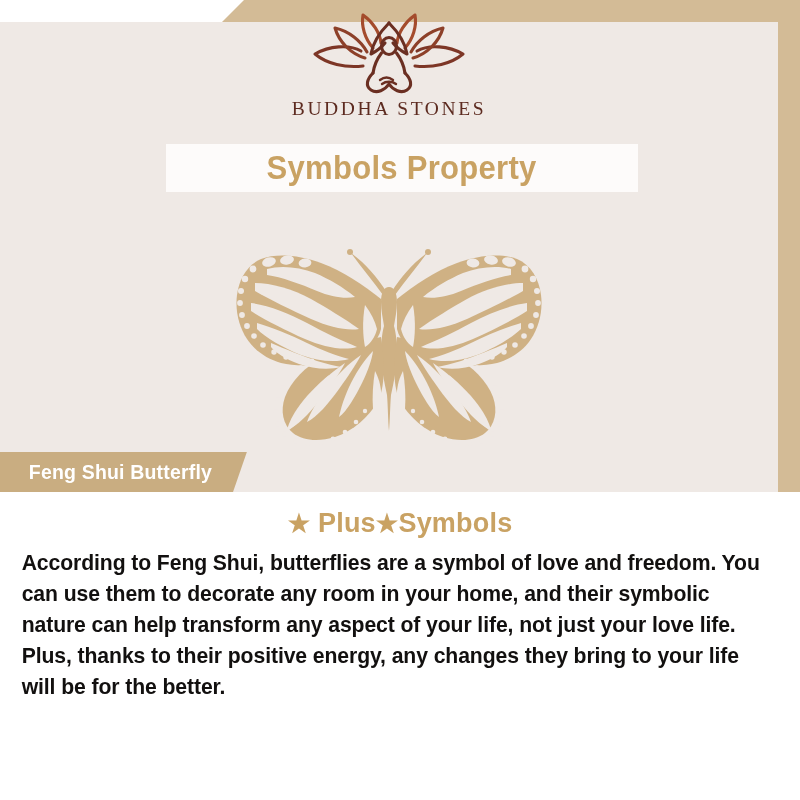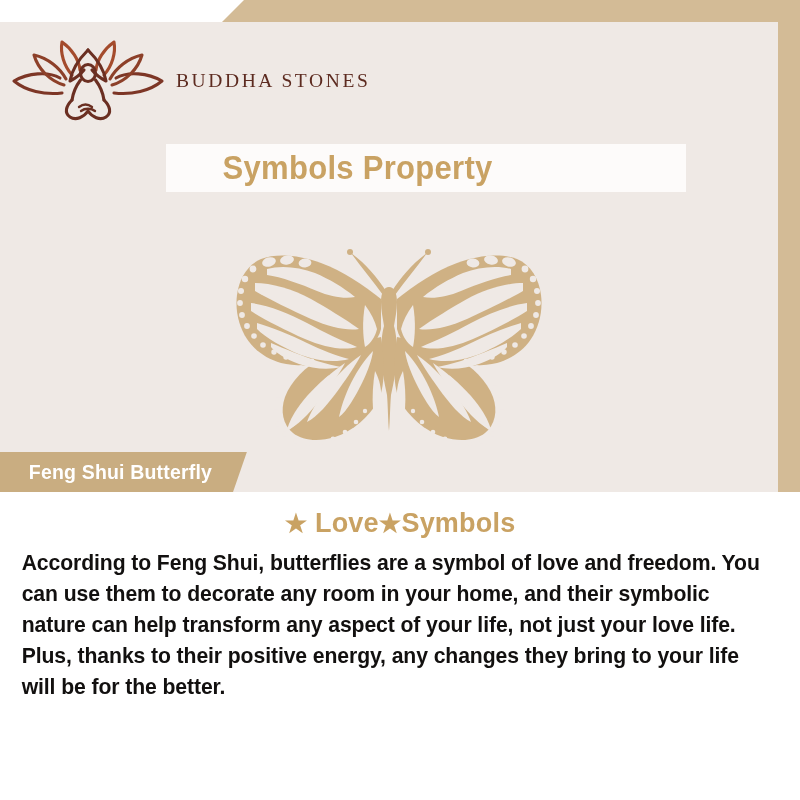--- a/index.html
+++ b/index.html
@@ -67,25 +67,25 @@
     top: 22px;
     width: 778px;
     height: 470px;
     background: #efe9e5;
   }
 
   
   .logo-wrap {
     position: absolute;
     left: 0;
-    top: 20px;
+    top: 10px;
     width: 778px;
     height: 120px;
     display: flex;
-    flex-direction: row;
+    flex-direction: column;
     align-items: center;
     justify-content: flex-start;
   }
   .logo-mark {
     width: 176px;
     height: 86px;
     display: block;
   }
   .logo-word {
     margin-top: 2px;
@@ -99,21 +99,21 @@
   
   .title-strip {
     position: absolute;
     left: 166px;
     top: 144px;
     width: 472px;
     height: 48px;
     background: #fdfbfa;
     display: flex;
     align-items: center;
-    padding-left: 48px;
+    justify-content: center;
   }
   .title-text {
     font-family: "Liberation Sans Narrow", "Liberation Sans", sans-serif;
     font-weight: bold;
     font-size: 33px;
     color: #c9a263;
     letter-spacing: 0.3px;
     transform: scaleX(0.94);
   }
 
@@ -397,17 +397,17 @@
         <circle cx="208" cy="186" r="2.2"></circle>
       </g>
     </svg>
   </div>
 
   <div class="fs-banner">
     <span class="fs-banner-text">Feng Shui Butterfly</span>
   </div>
 
   <div class="content">
-    <div class="tagline"><span class="star">★</span> <span>Love</span><span class="star">★</span><span>Symbols</span></div>
+    <div class="tagline"><span class="star">★</span> <span>Plus</span><span class="star">★</span><span>Symbols</span></div>
     <p class="body-copy">According to Feng Shui, butterflies are a symbol of love and freedom. You can use them to decorate any room in your home, and their symbolic nature can help transform any aspect of your life, not just your love life. Plus, thanks to their positive energy, any changes they bring to your life will be for the better.</p>
   </div>
 
 </div>
 
 </body></html>

